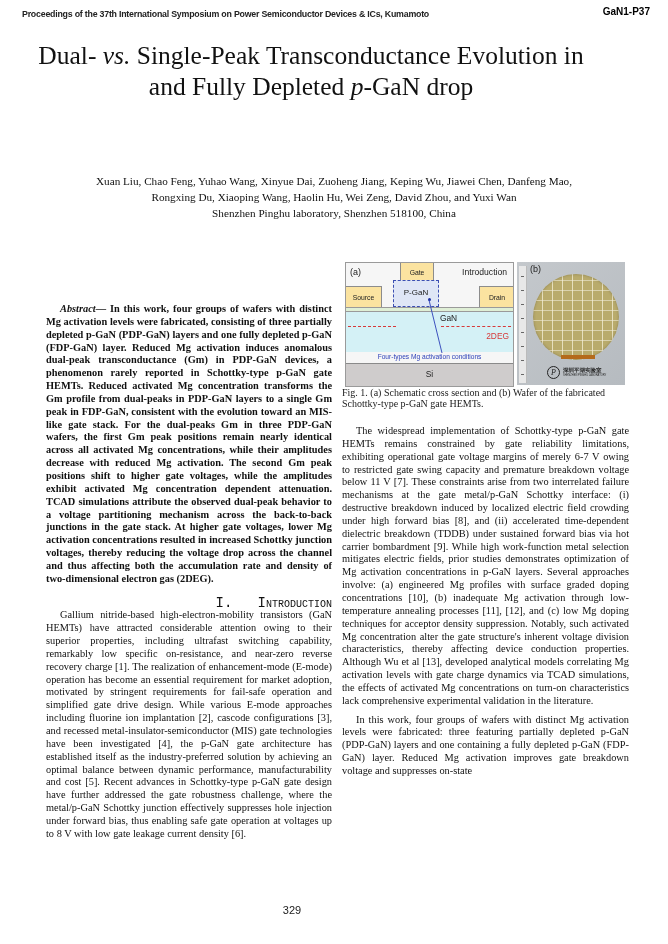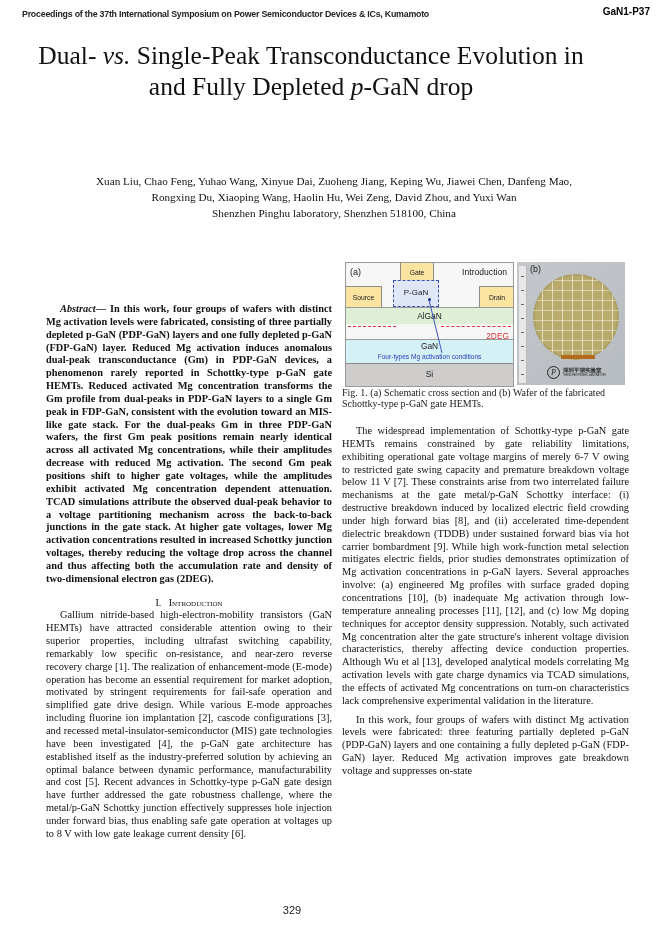--- a/index.html
+++ b/index.html
@@ -9,21 +9,21 @@
   .hdr-id { top: 6px; right: 18px; font-family: "Liberation Sans", sans-serif; font-weight: bold; font-size: 10px; color: #000000; }
   .title { top: 40px; left: 0; width: 622px; text-align: center; font-size: 25.5px; line-height: 31px; color: #111; }
   .authors { top: 173px; left: 0; width: 668px; text-align: center; font-size: 11.2px; line-height: 16.2px; color: #111; }
   .col { font-size: 10.35px; line-height: 12.85px; text-align: justify; color: #111; }
   .col p { margin: 0; }
   .left { left: 46px; width: 286px; top: 264px; margin-top: 39px; }
   .right { left: 342px; width: 287px; top: 425px; }
   .abstract { font-weight: bold; text-indent: 14px; }
   .abstract .lead { font-style: italic; font-weight: bold; }
   .kw { font-weight: bold; font-style: italic; text-indent: 14px; margin-top: 10px !important; }
-  .sec { text-align: center; margin-top: 11px !important; margin-bottom: 0 !important; font-size: 10px; }
+  .sec { text-align: right; margin-top: 11px !important; margin-bottom: 0 !important; font-size: 14px; font-family: Liberation Mono, monospace; }
   .sec .sc { font-variant: small-caps; }
   .indent { text-indent: 14px; }
   .gap { margin-top: 6px !important; }
   
   .fig-a { left: 345px; top: 262px; width: 167px; height: 123px; border: 1px solid #9a9a9a; background: #f6f6f6; font-family: "Liberation Sans", sans-serif; overflow: hidden; }
   .fig-a .lyr { position: absolute; left: 0; width: 167px; text-align: center; font-size: 8.4px; color: #222; }
   .fig-a .box { position: absolute; background: #fbe3a0; border: 1px solid #8c8c8c; font-size: 6.8px; color: #222; display: flex; align-items: center; justify-content: center; }
   .fig-a .pgan { position: absolute; background: #dfe6f6; border: 1px dashed #3c4fb2; font-size: 8px; color: #222; display: flex; align-items: flex-start; justify-content: center; padding-top: 7px; box-sizing: border-box; }
   .fig-a .lbl { position: absolute; font-size: 8px; color: #222; }
   .fig-b { left: 517px; top: 262px; width: 108px; height: 123px; background: linear-gradient(135deg, #c4c8cc 0%, #b6bbc0 100%); overflow: hidden; }
@@ -64,21 +64,21 @@
 
 <div class="abs fig-a">
   <div class="lbl" style="left:4px; top:4px; font-size:9px;">(a)</div>
   <div class="lbl" style="right:6px; top:4px; font-size:8.6px;">Introduction</div>
   <div class="box" style="left:54px; top:-1px; width:32px; height:18px;">Gate</div>
   <div class="pgan" style="left:47px; top:17px; width:46px; height:27px;">P-GaN</div>
   <div style="position:absolute; left:82px; top:35px; width:3px; height:3px; border-radius:50%; background:#1c2fa6;"></div>
   <div class="box" style="left:-1px; top:23px; width:35px; height:20px;">Source</div>
   <div class="box" style="left:133px; top:23px; width:34px; height:20px;">Drain</div>
   <div class="lyr" style="top:44px; height:16px; line-height:16px; background:#dfefd6; border-top:1px solid #9a9a9a;">AlGaN</div>
-  <div class="lyr" style="top:76px; height:40px; background:#d4f1f6; border-top:1px solid #9a9a9a;">
+  <div class="lyr" style="top:48px; height:40px; background:#d4f1f6; border-top:1px solid #9a9a9a;padding-left:38px;">
     <div style="position:absolute; left:0; right:0; top:1px; text-align:center;">GaN</div>
   </div>
   <div style="position:absolute; left:2px; top:63px; width:48px; border-top:1.4px dashed #d63a3a;"></div>
   <div style="position:absolute; left:95px; top:63px; width:70px; border-top:1.4px dashed #d63a3a;"></div>
   <div class="lbl" style="right:4px; top:68px; color:#d63a3a; font-size:8.4px;">2DEG</div>
   <svg style="position:absolute; left:0; top:0;" width="167" height="123">
       <line x1="83" y1="37" x2="96" y2="90" stroke="#2b3fb8" stroke-width="0.9"></line>
     </svg>
   <div class="lbl" style="left:0; right:0; top:90px; text-align:center; color:#2b3fb8; font-size:6.6px;">Four-types Mg activation conditions</div>
   <div class="lyr" style="top:100px; height:23px; line-height:20px; background:#cfcccc; border-top:1px solid #8a8a8a;">Si</div>

